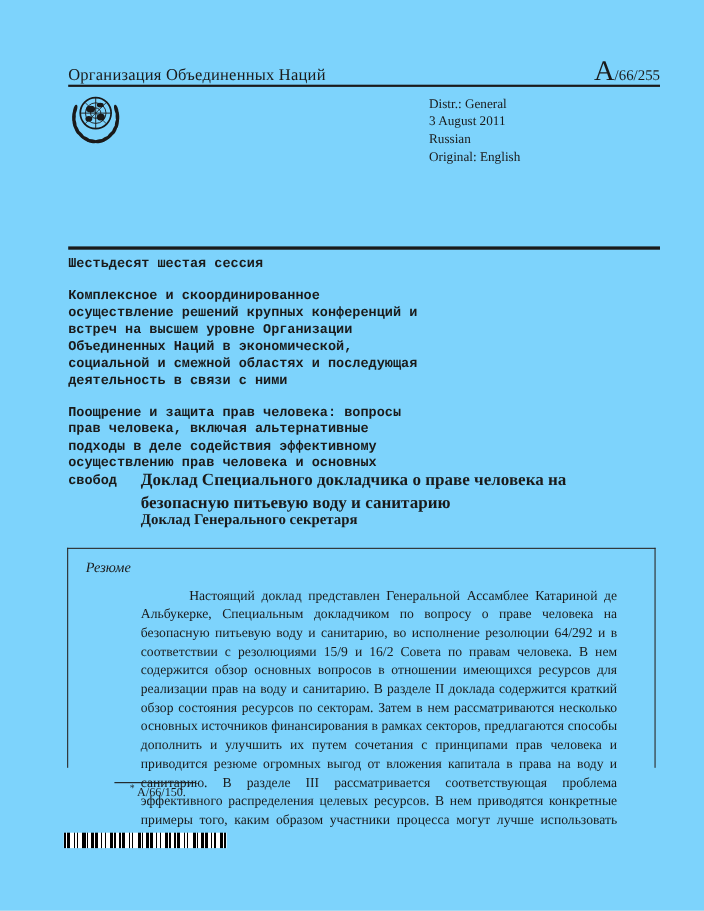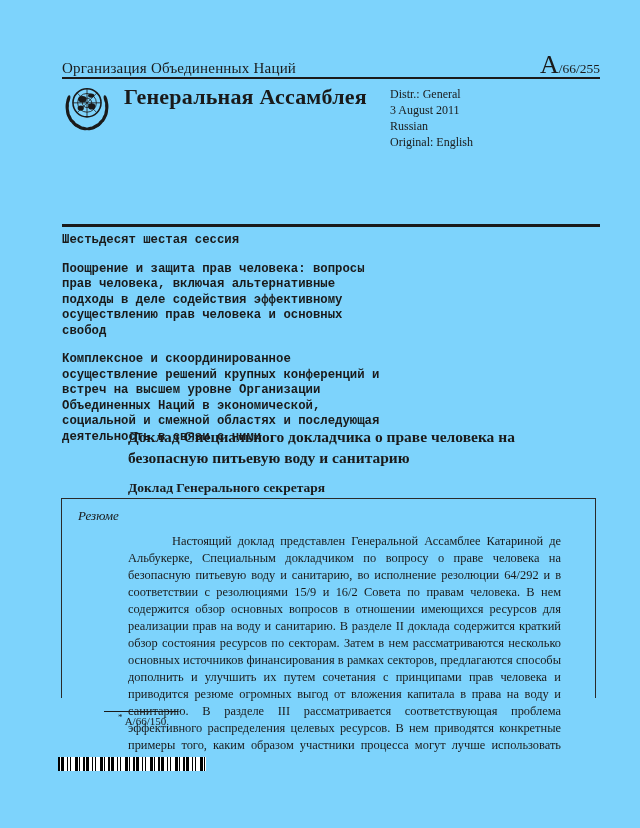--- a/index.html
+++ b/index.html
@@ -41,21 +41,21 @@
   .session .bold{font-weight:bold;}
   .session p{margin:0 0 0 0;font-family:Liberation Mono, monospace;}
   .session .topic{margin-top:13px;font-weight:bold;}
   sup{font-size:9px;vertical-align:super;line-height:0;}
   
   .report-title{
     position:absolute;top:426px;left:128px;width:452px;
     font-size:15.5px;font-weight:bold;line-height:21px;
   }
   .report-subtitle{
-    position:absolute;top:480px;left:128px;
+    position:absolute;top:464px;left:128px;
     font-size:13.5px;font-weight:bold;
   }
   
   .summary-box{
     position:absolute;top:498px;left:61px;width:535px;height:200px;
     border-top:1.5px solid #2a2a2a;
     border-left:1.5px solid #2a2a2a;
     border-right:1.5px solid #2a2a2a;
     box-sizing:border-box;
   }
@@ -142,34 +142,33 @@
       </g>
       <g fill="#1a1a1a">
         <ellipse cx="41" cy="33" rx="8" ry="6"></ellipse>
         <ellipse cx="59" cy="47" rx="7" ry="6"></ellipse>
         <ellipse cx="38" cy="50" rx="6" ry="5"></ellipse>
         <ellipse cx="58" cy="26" rx="6" ry="4"></ellipse>
       </g>
     </svg>
   </div>
 
-  <div class="assembly-title">Генеральная Ассамблея</div>
 
   <div class="distr-block">
     <div>Distr.: General</div>
     <div>3 August 2011</div>
     <div>Russian</div>
     <div>Original: English</div>
   </div>
 
   <div class="rule-2"></div>
   <div class="session">
     <p class="bold">Шестьдесят шестая сессия</p>
+    <p class="topic">Комплексное и скоординированное осуществление решений крупных конференций и встреч на высшем уровне Организации Объединенных Наций в экономической, социальной и смежной областях и последующая деятельность в связи с ними</p>
     <p class="topic">Поощрение и защита прав человека: вопросы прав человека, включая альтернативные подходы в деле содействия эффективному осуществлению прав человека и основных свобод</p>
-    <p class="topic">Комплексное и скоординированное осуществление решений крупных конференций и встреч на высшем уровне Организации Объединенных Наций в экономической, социальной и смежной областях и последующая деятельность в связи с ними</p>
   </div>
 
   <div class="report-title">Доклад Специального докладчика о праве человека на безопасную питьевую воду и санитарию</div>
   <div class="report-subtitle">Доклад Генерального секретаря</div>
 
   <div class="summary-box">
     <div class="summary-heading">Резюме</div>
     <div class="summary-body">Настоящий доклад представлен Генеральной Ассамблее Катариной де Альбукерке, Специальным докладчиком по вопросу о праве человека на безопасную питьевую воду и санитарию, во исполнение резолюции 64/292 и в соответствии с резолюциями 15/9 и 16/2 Совета по правам человека. В нем содержится обзор основных вопросов в отношении имеющихся ресурсов для реализации прав на воду и санитарию. В разделе II доклада содержится краткий обзор состояния ресурсов по секторам. Затем в нем рассматриваются несколько основных источников финансирования в рамках секторов, предлагаются способы дополнить и улучшить их путем сочетания с принципами прав человека и приводится резюме огромных выгод от вложения капитала в права на воду и санитарию. В разделе III рассматривается соответствующая проблема эффективного распределения целевых ресурсов. В нем приводятся конкретные примеры того, каким образом участники процесса могут лучше использовать ограничен-</div>
   </div>
 

